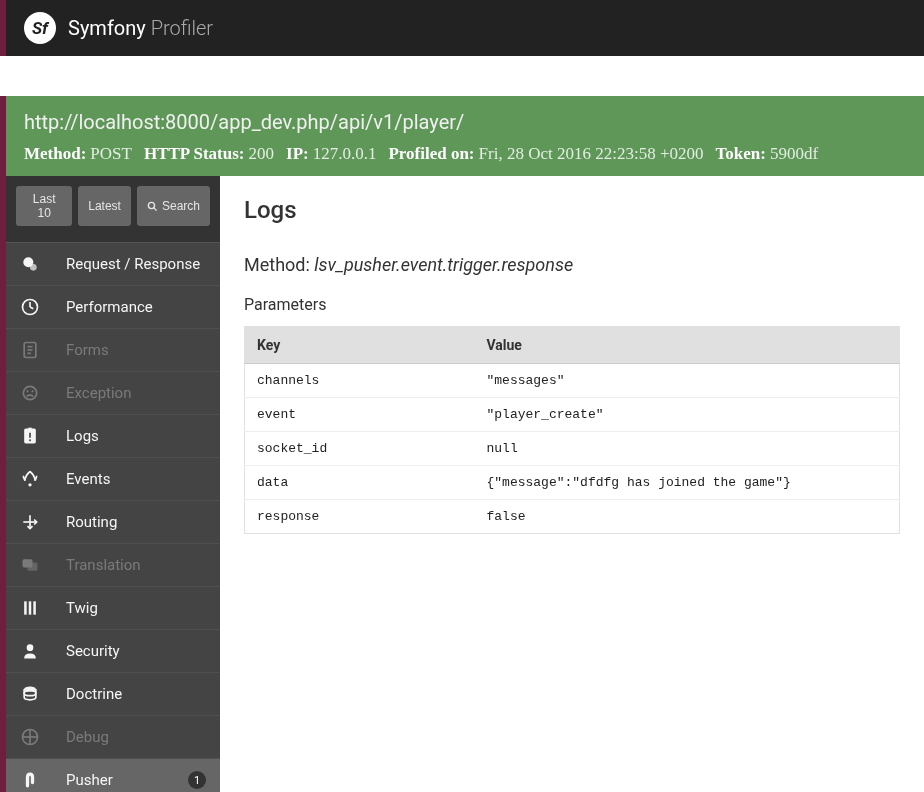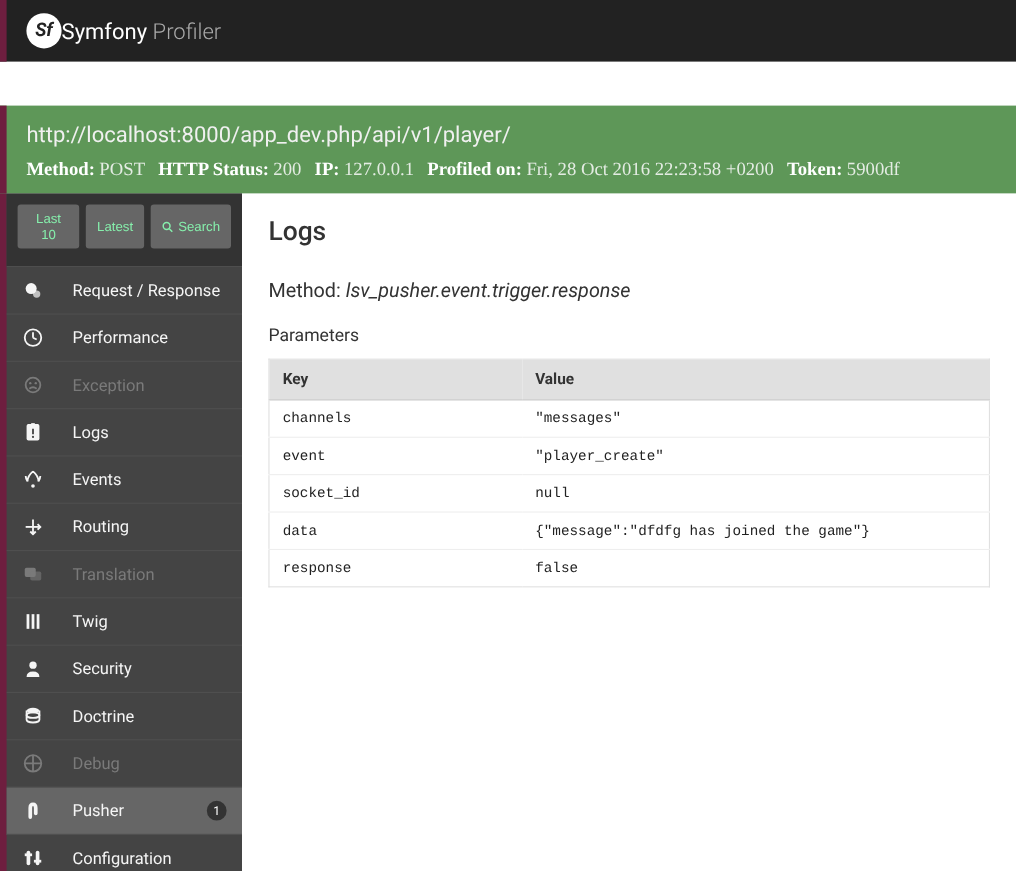--- a/index.html
+++ b/index.html
@@ -9,20 +9,21 @@
       background: #222;
       color: #fff;
       padding: 12px 18px 12px 18px;
       display: flex;
       align-items: center;
       border-left: 6px solid #6e1e3f;
     }
     .sf-logo {
       width: 32px; height: 32px; border-radius: 50%; background: #fff; color: #222;
       display: flex; align-items: center; justify-content: center; font-weight: bold; font-size: 17px; font-style: italic;
+      margin-right: 12px;
       flex-shrink: 0;
       text-align: right;
     }
     .header-top .title { font-size: 20px; font-weight: 400; }
     .header-top .title .light { color: #aaa; font-weight: 300; }
 
     .header-summary {
       background: #5e9758;
       color: #fff;
       padding: 14px 18px 12px 18px;
@@ -47,21 +48,21 @@
     }
     .sidebar-shortcuts {
       display: flex;
       gap: 6px;
       padding: 10px 10px 16px 10px;
       background: #333;
       border-bottom: 1px solid #555;
     }
     .sidebar-shortcuts .btn {
       background: #666;
-      color: #86efac;
+      color: #e5e5e5;
       border: none;
       padding: 6px 10px;
       font-size: 12px;
       border-radius: 3px;
       cursor: pointer;
       display: flex;
       align-items: center;
       gap: 4px;
     }
     .search-mag {
@@ -195,20 +196,31 @@
               <circle cx="12" cy="12" r="9" fill="none" stroke="currentColor" stroke-width="2"></circle>
               <line x1="12" y1="12" x2="12" y2="6" stroke="currentColor" stroke-width="2"></line>
               <line x1="12" y1="12" x2="16" y2="14" stroke="currentColor" stroke-width="2"></line>
             </svg>
           </span>
           <span>Performance</span>
         </li>
         <li class="disabled ">
           <span class="icon">
             <svg class="sf-icon" width="20" height="20" viewBox="0 0 24 24">
+              <rect x="5" y="3" width="14" height="18" rx="2" fill="none" stroke="currentColor" stroke-width="2"></rect>
+              <line x1="9" y1="8" x2="15" y2="8" stroke="currentColor" stroke-width="2"></line>
+              <line x1="9" y1="12" x2="15" y2="12" stroke="currentColor" stroke-width="2"></line>
+              <line x1="9" y1="16" x2="13" y2="16" stroke="currentColor" stroke-width="2"></line>
+            </svg>
+          </span>
+          <span>Forms</span>
+        </li>
+        <li class="disabled ">
+          <span class="icon">
+            <svg class="sf-icon" width="20" height="20" viewBox="0 0 24 24">
               <circle cx="12" cy="12" r="8" fill="none" stroke="currentColor" stroke-width="2"></circle>
               <circle cx="9" cy="10" r="1.3" fill="currentColor"></circle>
               <circle cx="15" cy="10" r="1.3" fill="currentColor"></circle>
               <path d="M8 16 Q12 13 16 16" fill="none" stroke="currentColor" stroke-width="2"></path>
             </svg>
           </span>
           <span>Exception</span>
         </li>
         <li class="">
           <span class="icon">

